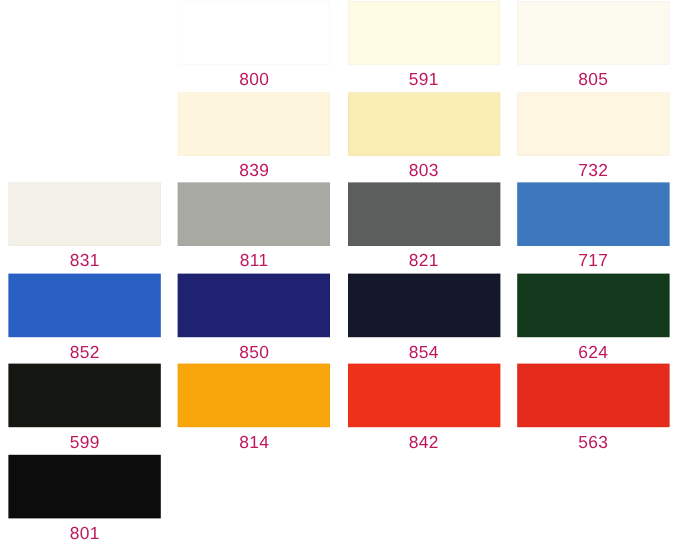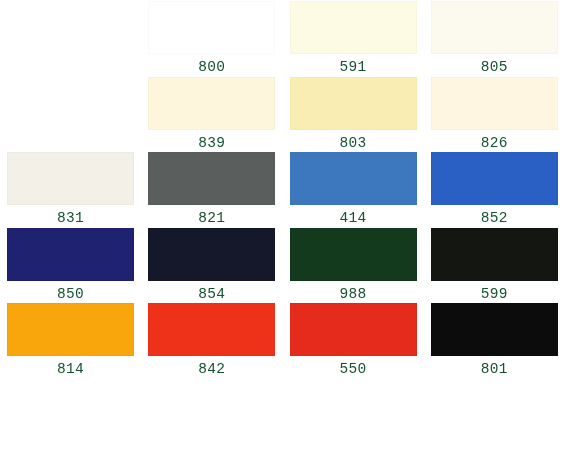--- a/index.html
+++ b/index.html
@@ -44,23 +44,23 @@
     box-sizing: border-box;
     flex: none;
   }
   .swatch-chip.has-edge {
     box-shadow: inset 0 0 0 0.5px rgba(0,0,0,0.04);
   }
   .swatch-chip.is-empty {
     background: #ffffff;
   }
   .swatch-label {
-    font-family: Liberation Mono, monospace;
+    font-family: Liberation Sans, sans-serif;
     font-size: 14.5px;
-    color: #14532d;
+    color: #be185d;
     letter-spacing: 0.3px;
     line-height: 1;
     margin-top: 6px;
     text-align: center;
     user-select: none;
   }
   .swatch-label.is-blank {
     visibility: hidden;
   }
 </style>
@@ -92,64 +92,68 @@
       <div class="swatch-cell">
         <div class="swatch-chip has-edge" style="background: rgb(253, 246, 220);"></div>
         <div class="swatch-label">839</div>
       </div>
       <div class="swatch-cell">
         <div class="swatch-chip has-edge" style="background: rgb(250, 237, 180);"></div>
         <div class="swatch-label">803</div>
       </div>
       <div class="swatch-cell">
         <div class="swatch-chip has-edge" style="background: rgb(254, 246, 224);"></div>
-        <div class="swatch-label">826</div>
+        <div class="swatch-label">732</div>
       </div>
       <div class="swatch-cell">
         <div class="swatch-chip has-edge" style="background: rgb(242, 240, 231);"></div>
         <div class="swatch-label">831</div>
+      </div>
+      <div class="swatch-cell">
+        <div class="swatch-chip has-edge" style="background: rgb(168, 169, 163);"></div>
+        <div class="swatch-label">811</div>
       </div>
       <div class="swatch-cell">
         <div class="swatch-chip has-edge" style="background: rgb(90, 94, 92);"></div>
         <div class="swatch-label">821</div>
       </div>
       <div class="swatch-cell">
         <div class="swatch-chip has-edge" style="background: rgb(61, 120, 190);"></div>
-        <div class="swatch-label">414</div>
+        <div class="swatch-label">717</div>
       </div>
       <div class="swatch-cell">
         <div class="swatch-chip has-edge" style="background: rgb(42, 95, 196);"></div>
         <div class="swatch-label">852</div>
       </div>
       <div class="swatch-cell">
         <div class="swatch-chip has-edge" style="background: rgb(30, 34, 112);"></div>
         <div class="swatch-label">850</div>
       </div>
       <div class="swatch-cell">
         <div class="swatch-chip has-edge" style="background: rgb(20, 24, 42);"></div>
         <div class="swatch-label">854</div>
       </div>
       <div class="swatch-cell">
         <div class="swatch-chip has-edge" style="background: rgb(19, 58, 28);"></div>
-        <div class="swatch-label">988</div>
+        <div class="swatch-label">624</div>
       </div>
       <div class="swatch-cell">
         <div class="swatch-chip has-edge" style="background: rgb(20, 22, 18);"></div>
         <div class="swatch-label">599</div>
       </div>
       <div class="swatch-cell">
         <div class="swatch-chip has-edge" style="background: rgb(249, 165, 12);"></div>
         <div class="swatch-label">814</div>
       </div>
       <div class="swatch-cell">
         <div class="swatch-chip has-edge" style="background: rgb(238, 49, 25);"></div>
         <div class="swatch-label">842</div>
       </div>
       <div class="swatch-cell">
         <div class="swatch-chip has-edge" style="background: rgb(228, 43, 28);"></div>
-        <div class="swatch-label">550</div>
+        <div class="swatch-label">563</div>
       </div>
       <div class="swatch-cell">
         <div class="swatch-chip has-edge" style="background: rgb(12, 12, 12);"></div>
         <div class="swatch-label">801</div>
       </div>
     </div>
 </div>
 
 </body></html>

